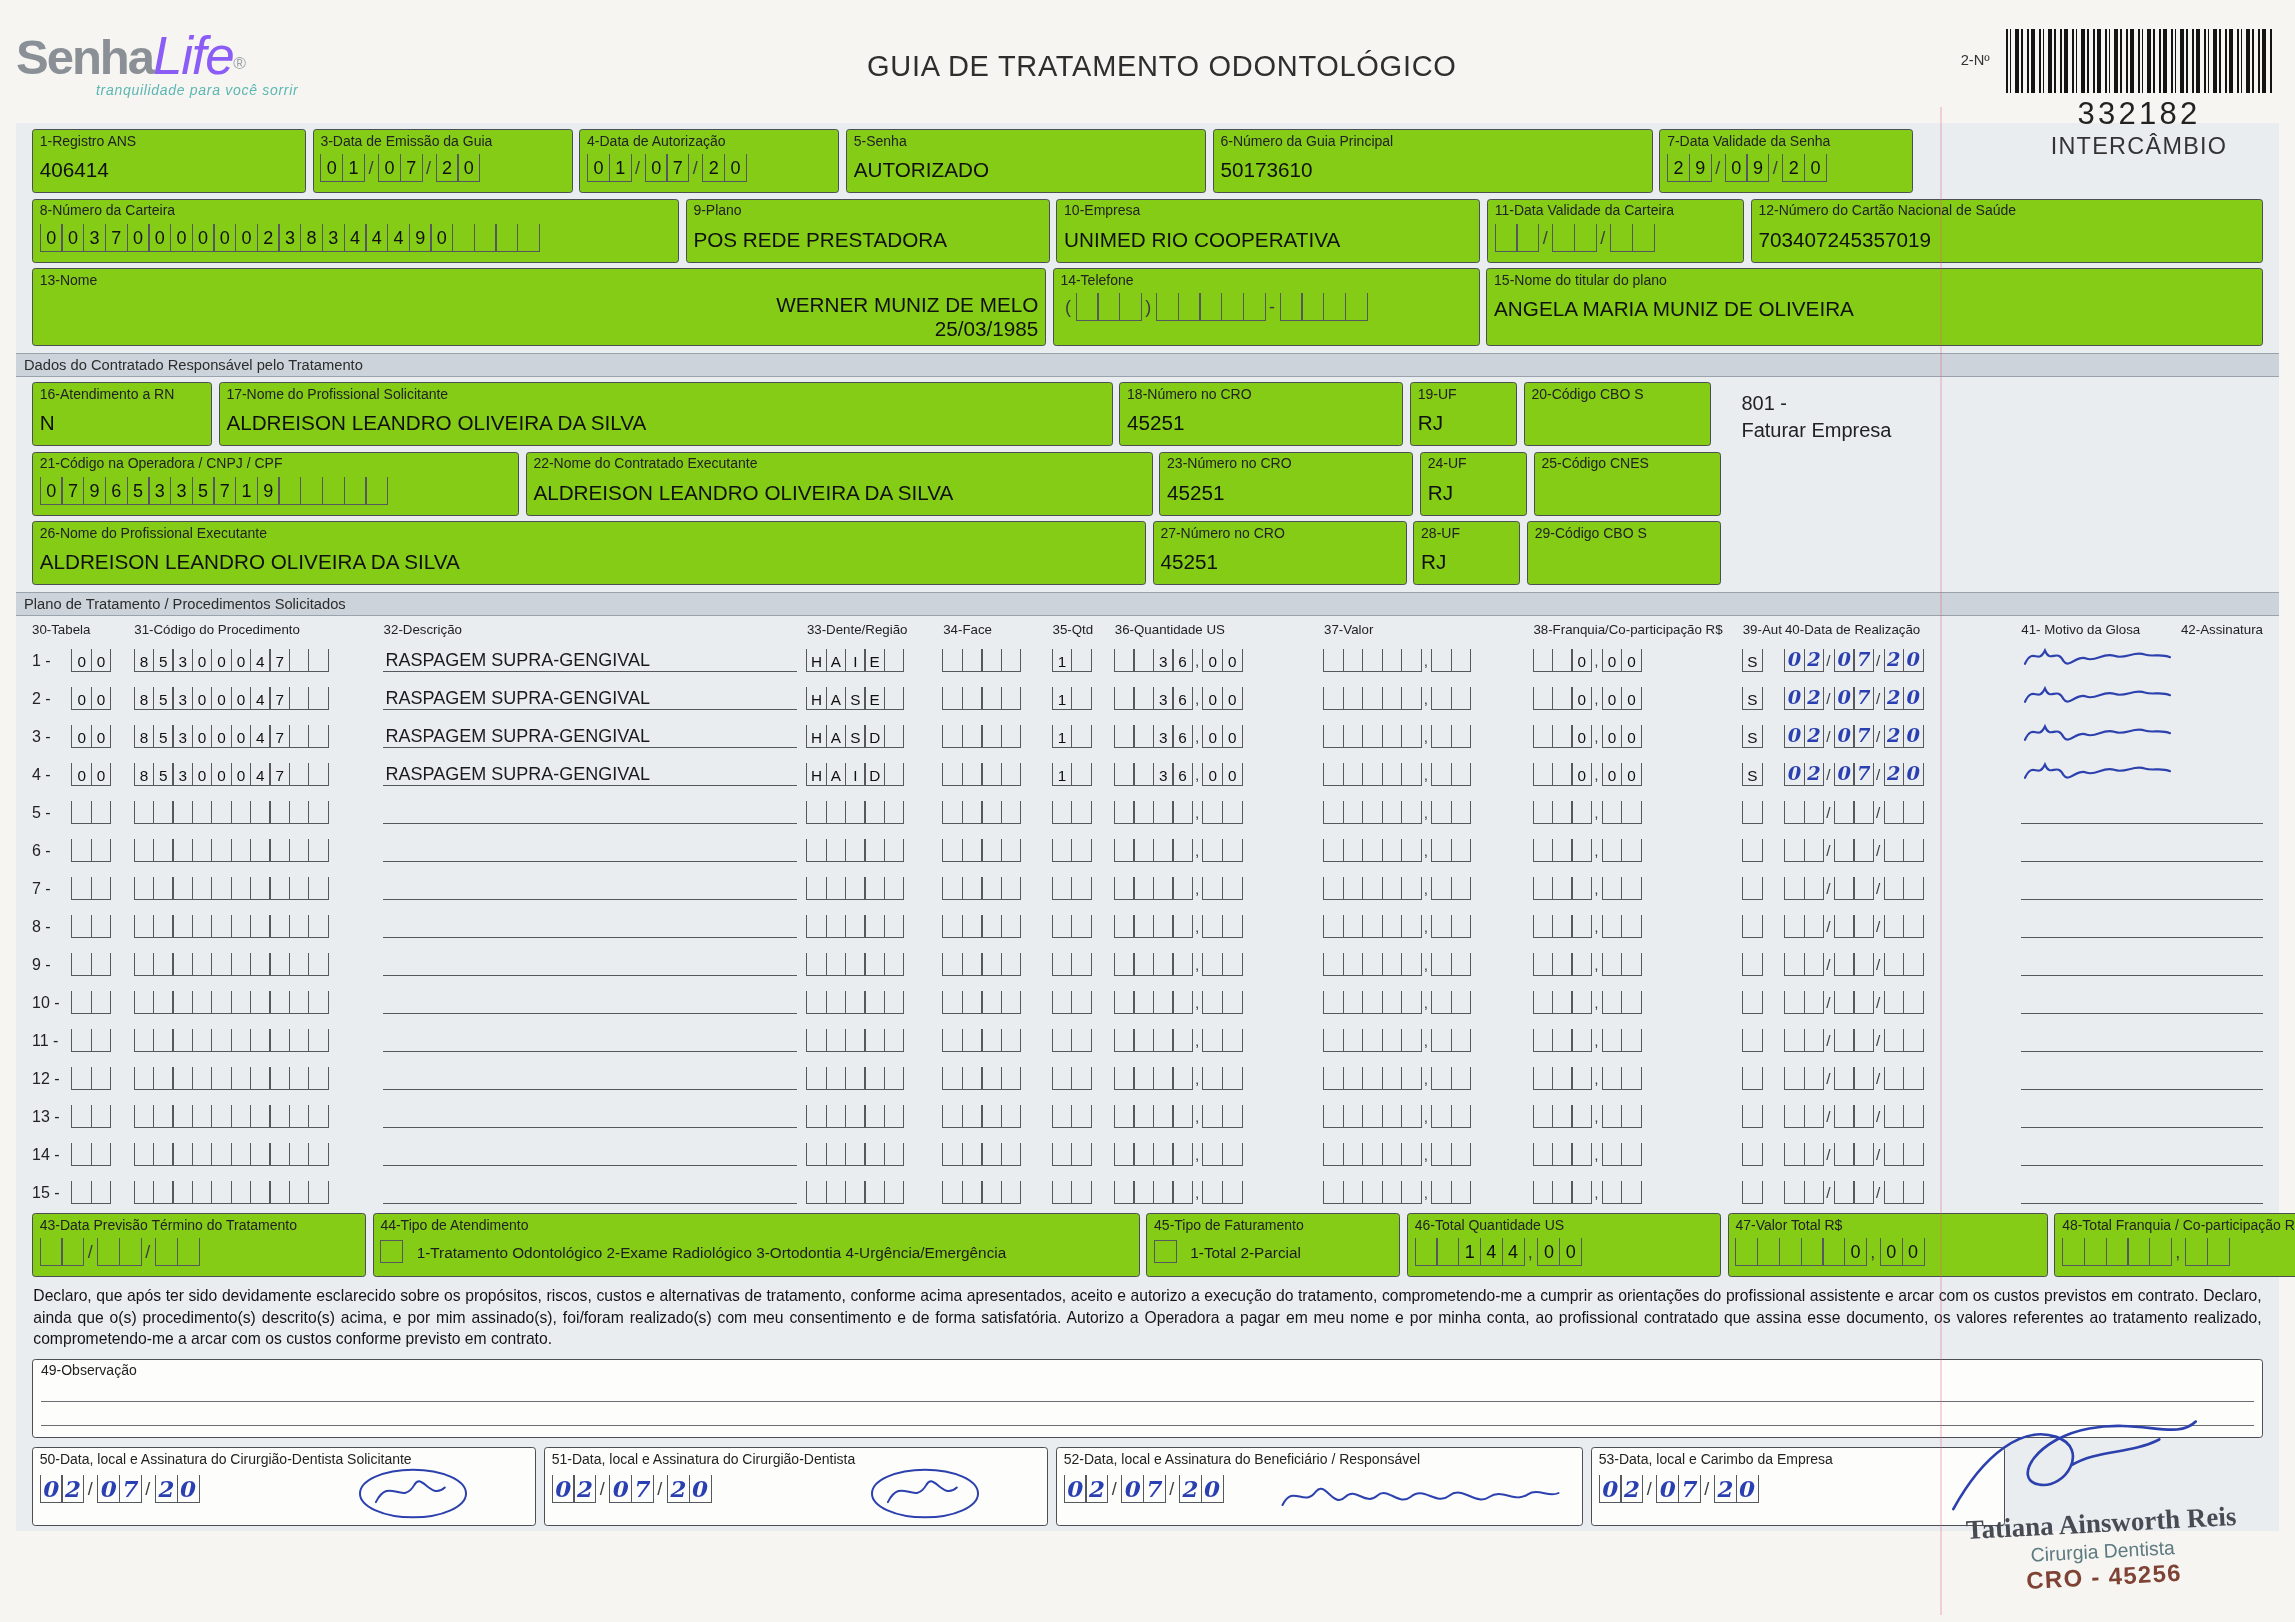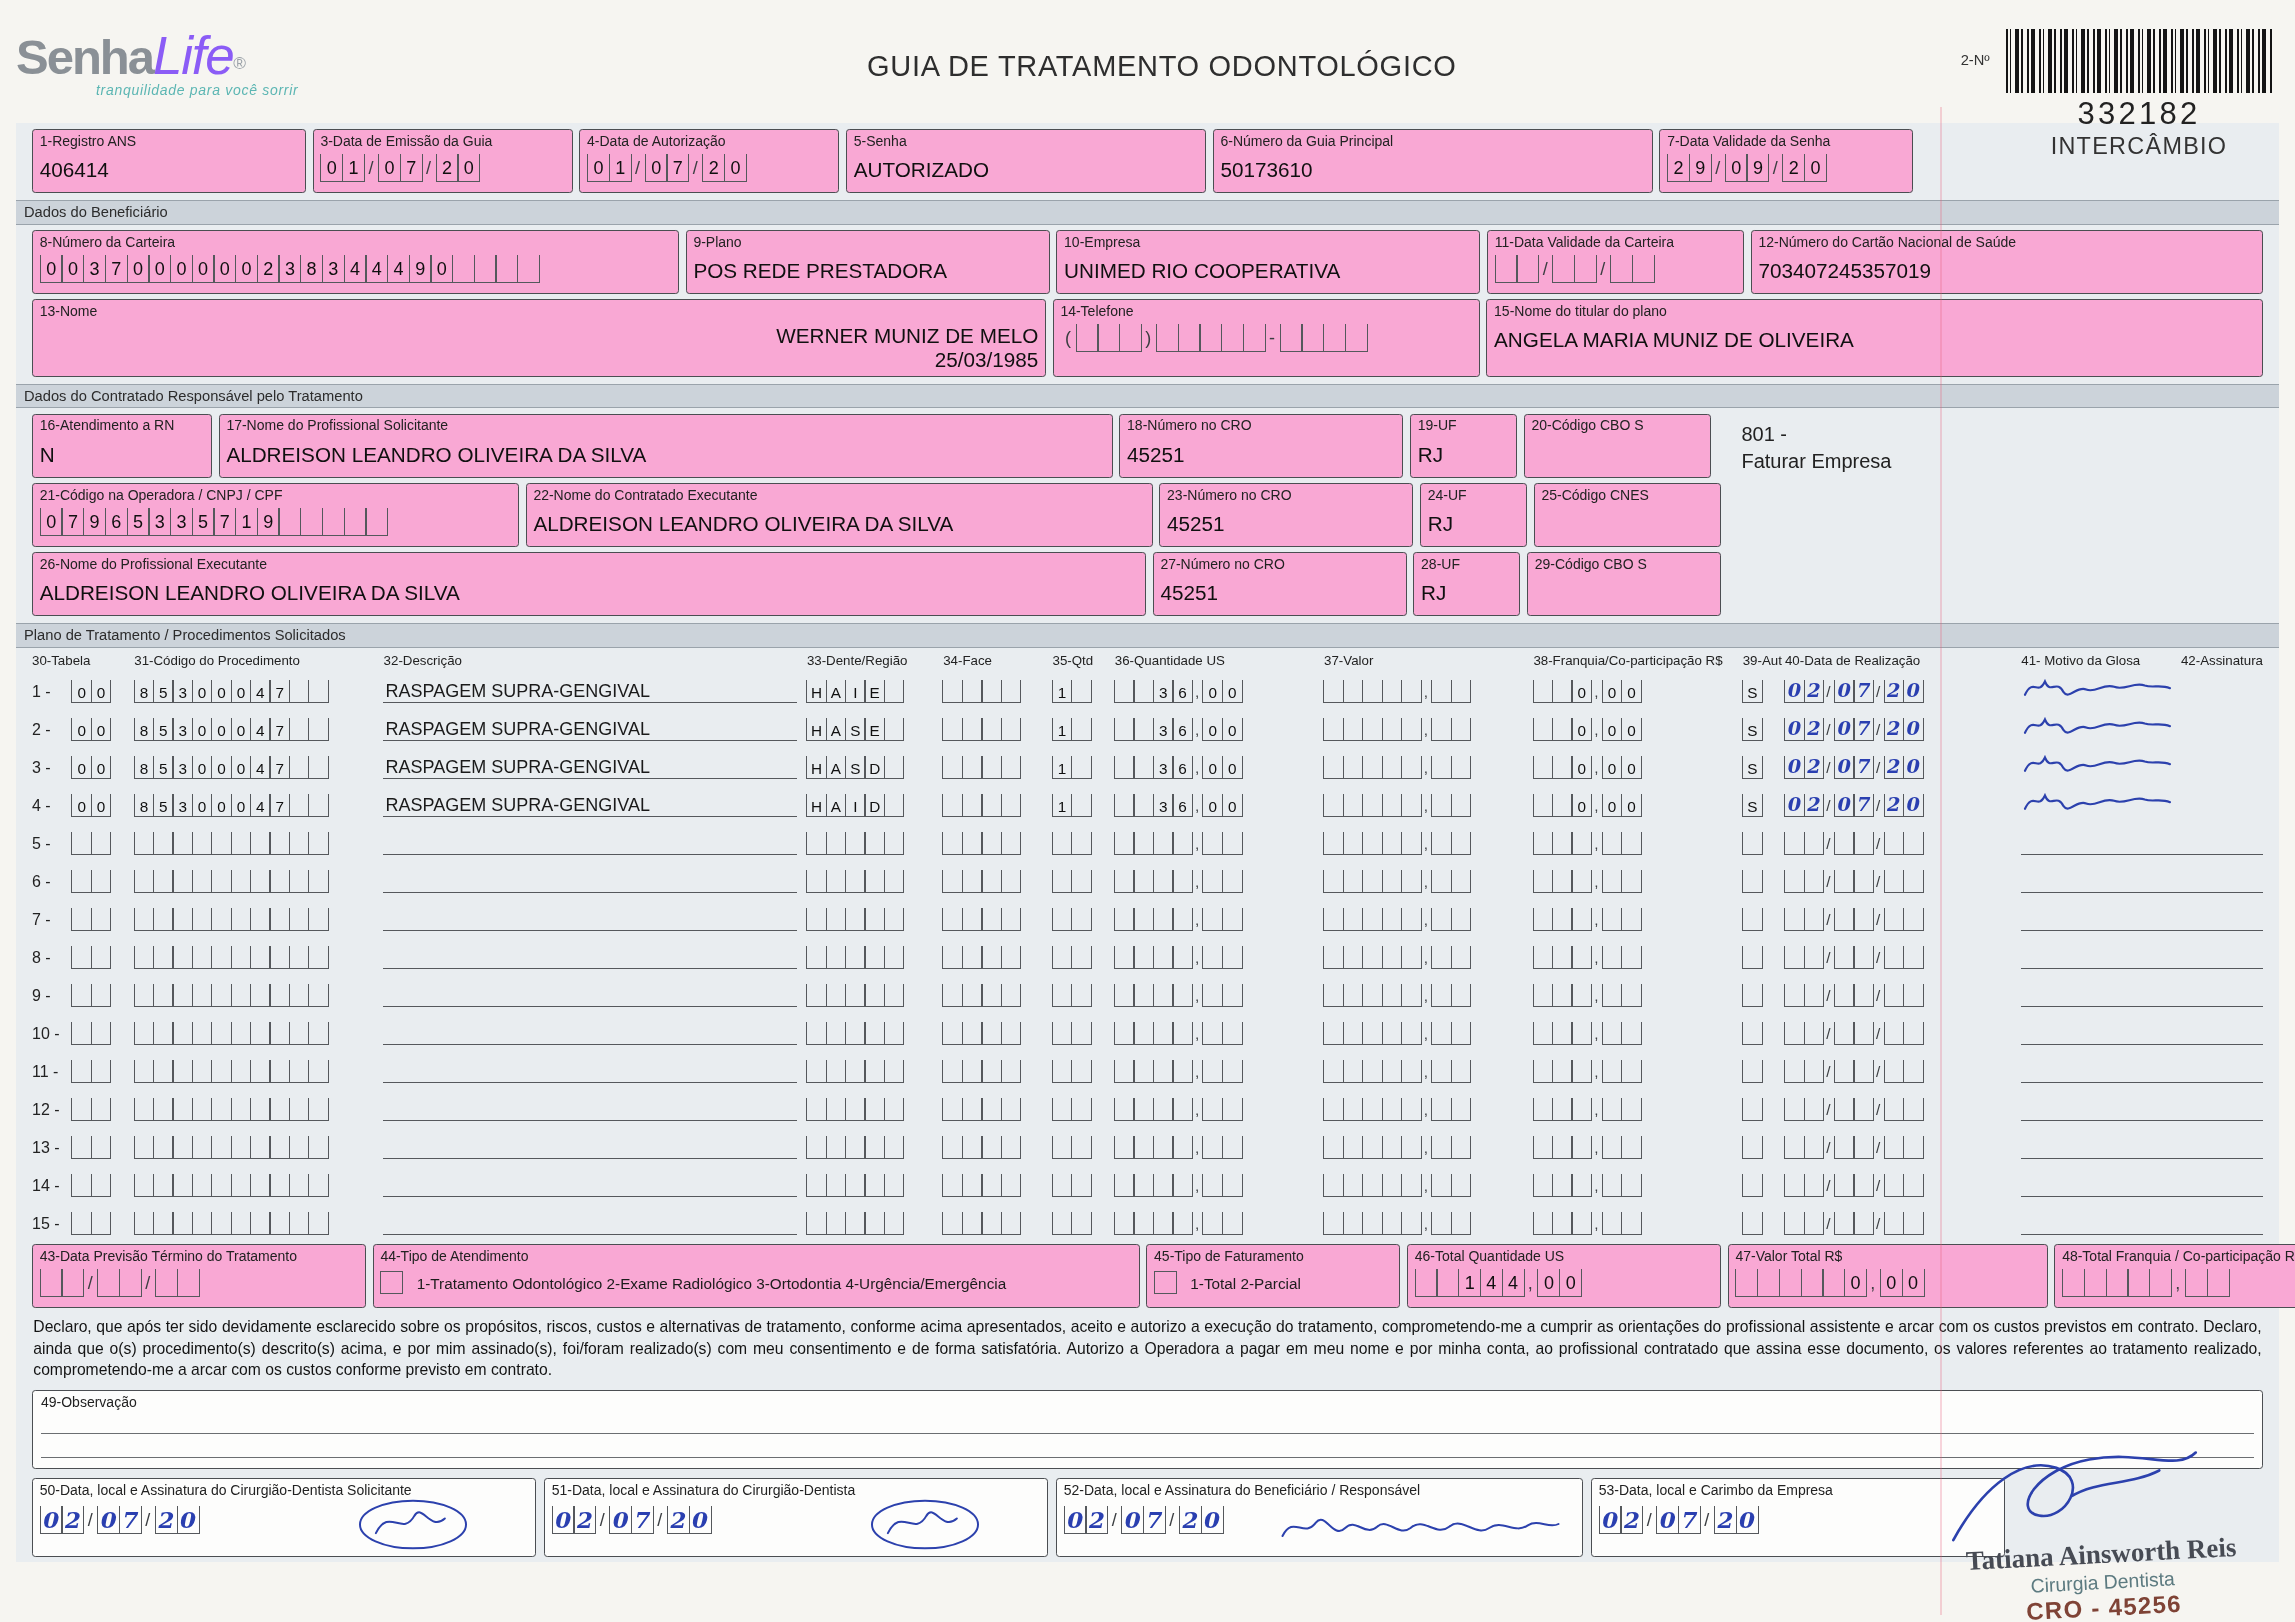--- a/index.html
+++ b/index.html
@@ -32,21 +32,21 @@
       #141414 15.3px 16.7px, transparent 16.7px 20.7px,
       #141414 20.7px 23px, transparent 23px 25px,
       #141414 25px 29px, transparent 29px 33px);
   }
   .bc-num { font-size: 31px; font-weight: 500; letter-spacing: 3.3px; color: #222; margin-top: 2.7px; }
   .bc-int { font-size: 23.4px; color: #333; letter-spacing: 1.3px; margin-top: 1.3px; }
 
   
   .frm { background: #e9edf0; padding: 1.3px 0 5.3px; }
   .frow { display: flex; gap: 6.7px; margin: 5.3px 16px; align-items: stretch; }
-  .fbox { background: #f9a8d4; border: 1.3px solid #4b4e52; border-radius: 3.3px; padding: 2.7px 6.7px 4px; min-height: 64px; flex-shrink: 0; }
+  .fbox { background: #84cc16; border: 1.3px solid #4b4e52; border-radius: 3.3px; padding: 2.7px 6.7px 4px; min-height: 64px; flex-shrink: 0; }
   .fbox.grow { flex: 1; }
   .flabel { font-size: 14px; color: #222; white-space: nowrap; }
   .fvalue { font-size: 20.7px; color: #101010; margin-top: 5.3px; min-height: 28px; display: flex; align-items: flex-end; }
   .fvalue.split { justify-content: space-between; flex-direction: column; }
   .secbar { background: #ccd3da; border-top: 0.7px solid #9aa3ab; border-bottom: 0.7px solid #9aa3ab; padding: 3.3px 8px; font-size: 14.7px; color: #2c2c2c; margin-top: 6.7px; }
   .freetext { padding-top: 9.3px; margin-left: 24px; font-size: 20px; color: #222; }
   .freetext .l2 { margin-top: 4px; }
 
   
   .comb { display: inline-flex; align-items: flex-end; }
@@ -172,21 +172,20 @@
               <span class="cb">0</span>
               <span class="cb">9</span>
               <span class="cs">/</span>
               <span class="cb">2</span>
               <span class="cb">0</span>
             </span>
           </div>
       </div>
     </div>
 
-    <div class="secbar">Dados do Beneficiário</div>
     <div class="frow">
       <div class="fbox" style="width:647px">
         <div class="flabel">8-Número da Carteira</div>
         <div class="fvalue">
             <span class="comb">
               <span class="cb">0</span>
               <span class="cb">0</span>
               <span class="cb">3</span>
               <span class="cb">7</span>
               <span class="cb">0</span>

